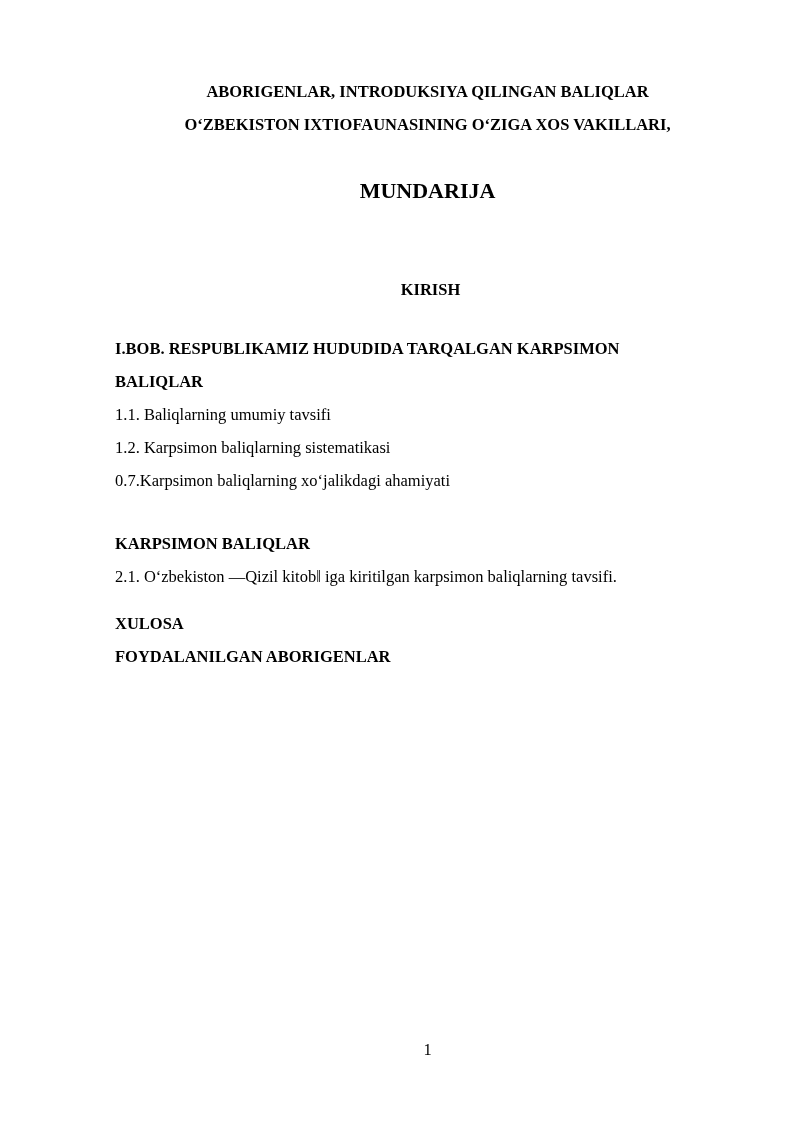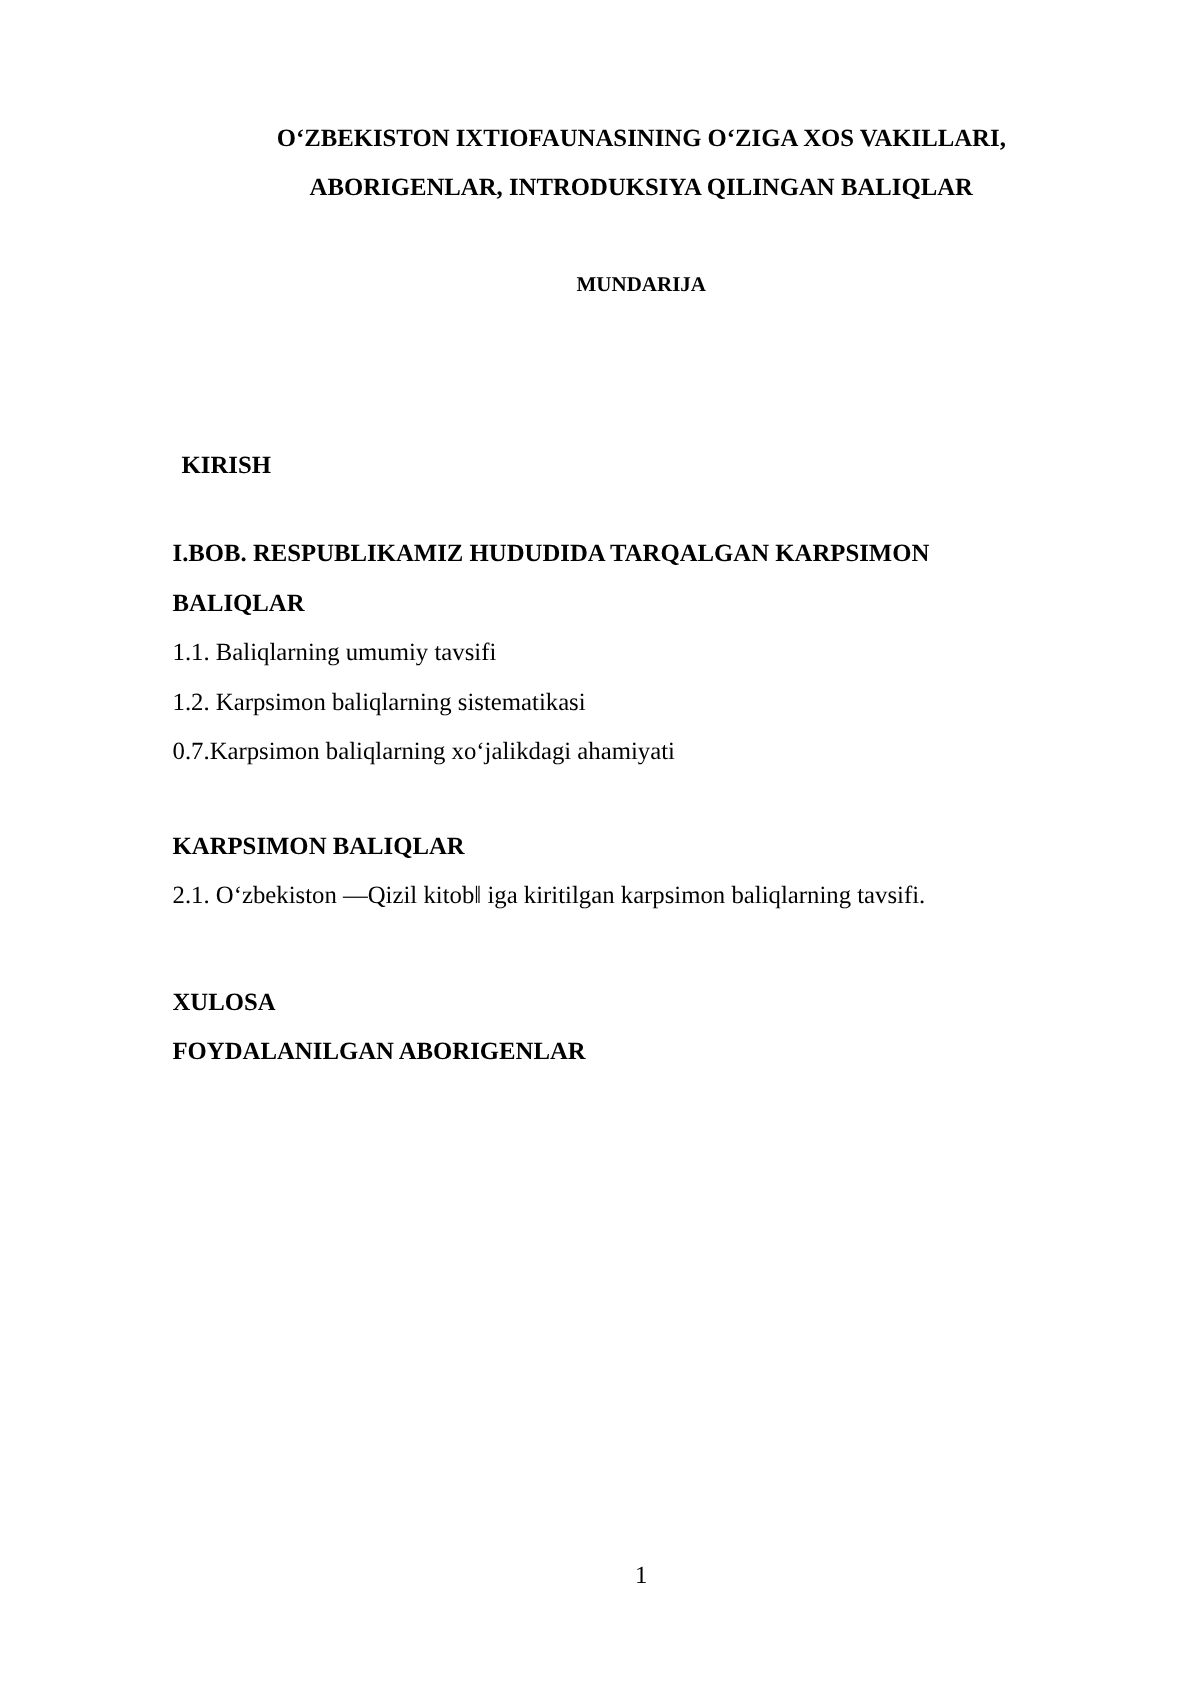--- a/index.html
+++ b/index.html
@@ -22,60 +22,61 @@
   }
   .line { display: block; }
 
   .doc-title {
     font-size: 16.5px;
     font-weight: bold;
     text-align: center;
     margin-bottom: 33px;
   }
   .toc-heading {
-    font-size: 14px;
+    font-size: 22px;
     font-weight: bold;
     text-align: center;
   }
   .kirish {
     font-weight: bold;
-    margin-top: 86px;
+    margin-top: 66px;
     padding-left: 6px;
+    text-align: center;
   }
   .chapter-heading {
     font-weight: bold;
     margin-top: 26px;
   }
   .chapter-heading.ch2 { margin-top: 30px; }
   .justify-line {
     display: block;
     text-align: justify;
     text-align-last: justify;
   }
   .toc-item { font-weight: normal; }
-  .xulosa { font-weight: bold; margin-top: 38px; }
+  .xulosa { font-weight: bold; margin-top: 14px; }
   .adabiyotlar { font-weight: bold; }
   .page-number {
     position: absolute;
     left: 115px;
     right: 60px;
     top: 1040px;
     text-align: center;
     font-size: 16.5px;
     line-height: 20px;
   }
 </style>
 </head>
 <body>
 
 <div class="page">
 
   <h1 class="doc-title">
+    <span class="line">ABORIGENLAR, INTRODUKSIYA QILINGAN BALIQLAR</span>
     <span class="line">O‘ZBEKISTON IXTIOFAUNASINING O‘ZIGA XOS VAKILLARI,</span>
-    <span class="line">ABORIGENLAR, INTRODUKSIYA QILINGAN BALIQLAR</span>
   </h1>
 
   <h2 class="toc-heading">MUNDARIJA</h2>
 
   <p class="kirish">KIRISH</p>
 
   <div class="chapter-heading">
     <span class="line">I.BOB. RESPUBLIKAMIZ HUDUDIDA TARQALGAN KARPSIMON</span>
     <span class="line">BALIQLAR</span>
   </div>

